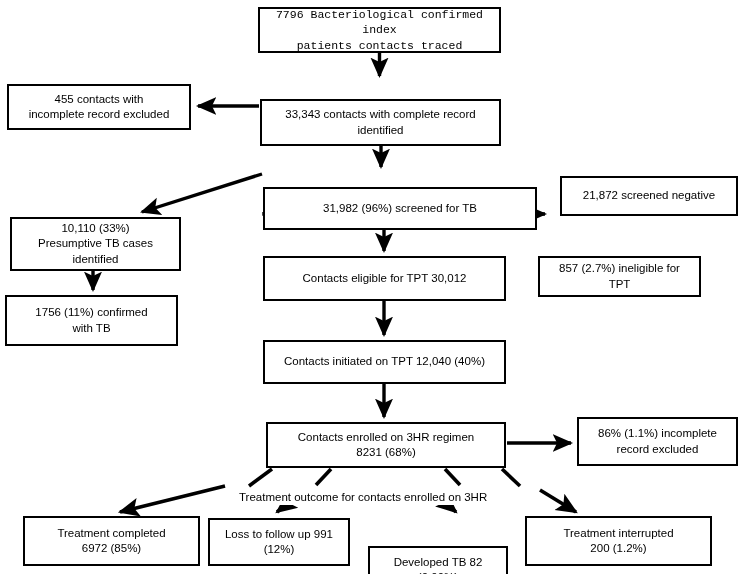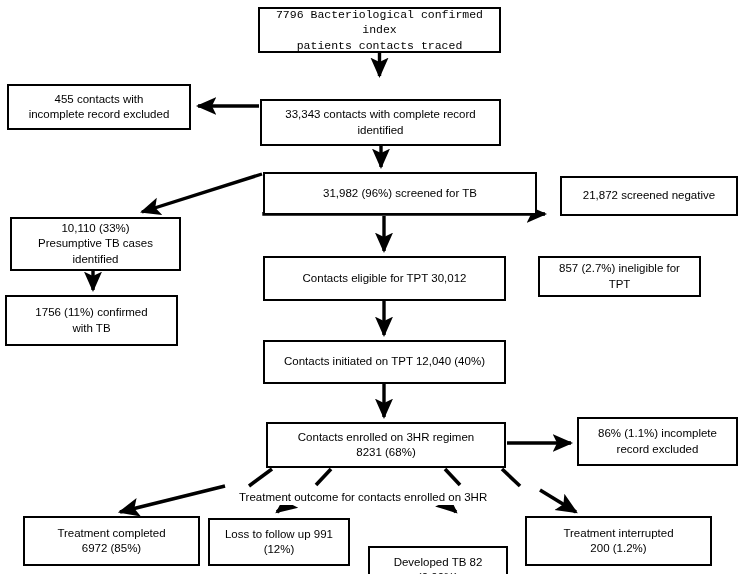--- a/index.html
+++ b/index.html
@@ -113,21 +113,21 @@
   <div class="node" style="left:260px; top:81px; width:241px; height:47px;margin-top:18px;">
     <span class="node-text">33,343 contacts with complete record
 identified</span>
   </div>
 
   <div class="node" style="left:7px; top:84px; width:184px; height:46px;">
     <span class="node-text">455 contacts with
 incomplete record excluded</span>
   </div>
 
-  <div class="node" style="left:263px; top:172px; width:274px; height:43px;">
+  <div class="node" style="left:263px; top:187px; width:274px; height:43px;">
     <span class="node-text">31,982 (96%) screened for TB</span>
   </div>
 
   <div class="node" style="left:550px; top:176px; width:178px; height:40px;margin-left:10px;">
     <span class="node-text">21,872 screened negative</span>
   </div>
 
   <div class="node" style="left:10px; top:217px; width:171px; height:54px;">
     <span class="node-text">10,110 (33%)
 Presumptive TB cases

